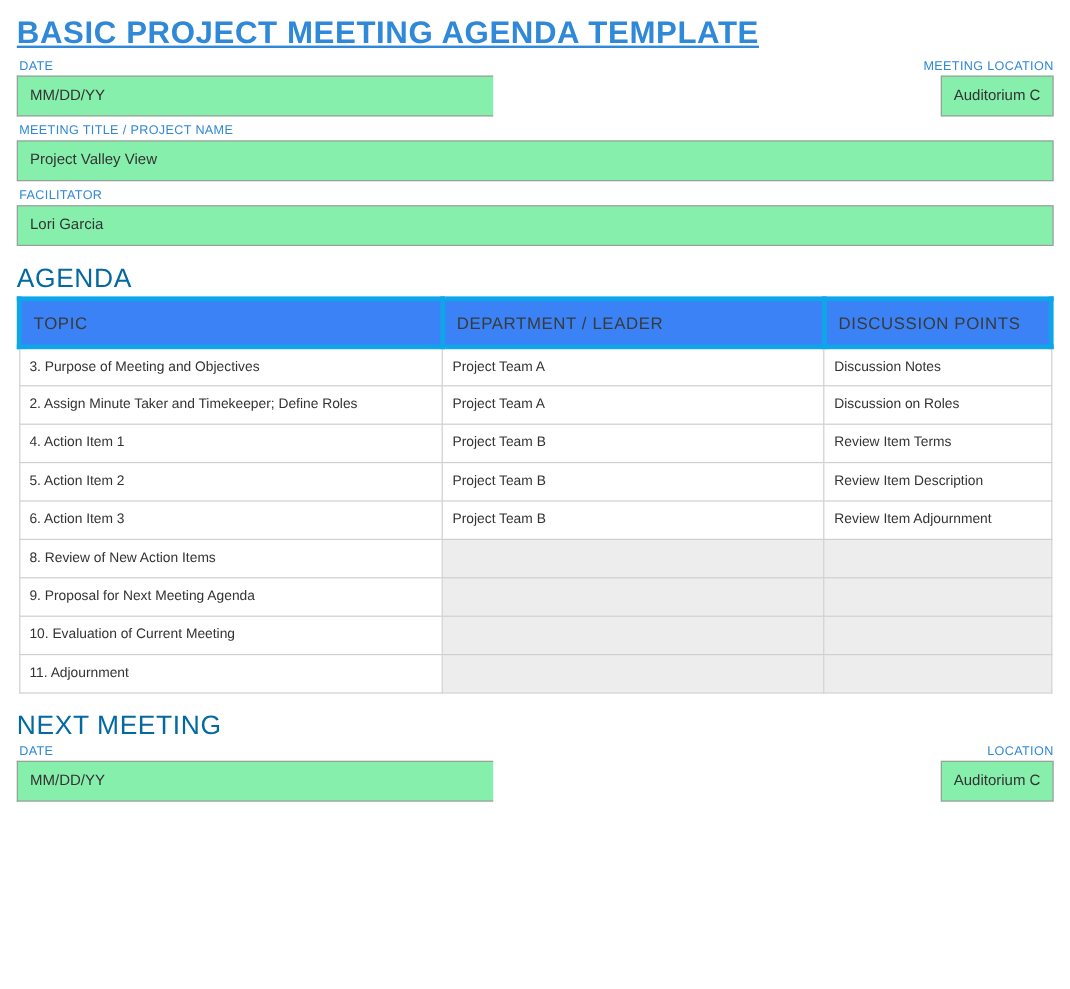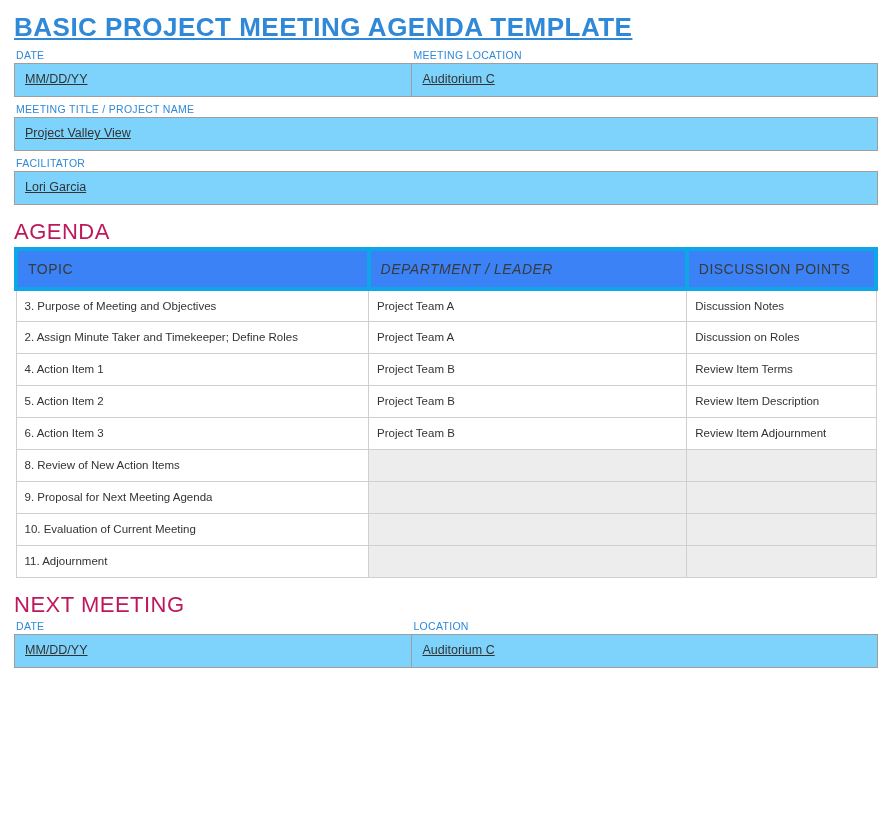--- a/index.html
+++ b/index.html
@@ -12,55 +12,54 @@
   }
   .title {
     color: #2f88d8;
     font-size: 26px;
     font-weight: 700;
     letter-spacing: 0.5px;
     margin-bottom: 6px;
     text-decoration: underline;
   }
   .section-title {
-    color: #be185d;
+    color: #0369a1;
     font-size: 22px;
     font-weight: 400;
     letter-spacing: 0.5px;
     margin-top: 14px;
     margin-bottom: 2px;
   }
   .field-row {
     display: flex;
     gap: 0;
     margin-bottom: 6px;
   }
   .field {
     display: flex;
     flex-direction: column;
   }
   .field.full { flex: 1; }
   .field.half-left { width: 46%; }
-  .field.half-right { flex: 1; }
+  .field.half-right { flex: 1; align-items: flex-end; }
   .field-label {
     color: #2f88d8;
     font-size: 10.5px;
     font-weight: 400;
     letter-spacing: 0.3px;
     margin-bottom: 2px;
     padding-left: 2px;
   }
   .field-box {
     border: 1px solid #9e9e9e;
     padding: 8px 10px;
     font-size: 12.5px;
     color: #333;
-    background: #7dd3fc;
+    background: #86efac;
     min-height: 34px;
-    text-decoration: underline;
   }
   .field-row .field + .field .field-box {
     border-left: 1px solid #9e9e9e;
   }
   .field.half-left .field-box { border-right: none; }
 
   table {
     width: 100%;
     border-collapse: collapse;
     font-size: 12px;
@@ -79,21 +78,21 @@
     border: 1px solid #cfcfcf;
     padding: 7px 8px;
     font-size: 11.5px;
     vertical-align: middle;
     height: 32px;
   }
   tbody td.empty {
     background: #ededed;
   }
   .col-topic { width: 41%; }
-  .col-dept { width: 37%; font-style: italic; }
+  .col-dept { width: 37%; }
   .col-disc { width: 22%; }
 </style>
 </head>
 <body>
 
 <div class="title">BASIC PROJECT MEETING AGENDA TEMPLATE</div>
 
 <div class="field-row">
   <div class="field half-left">
     <div class="field-label">DATE</div>

